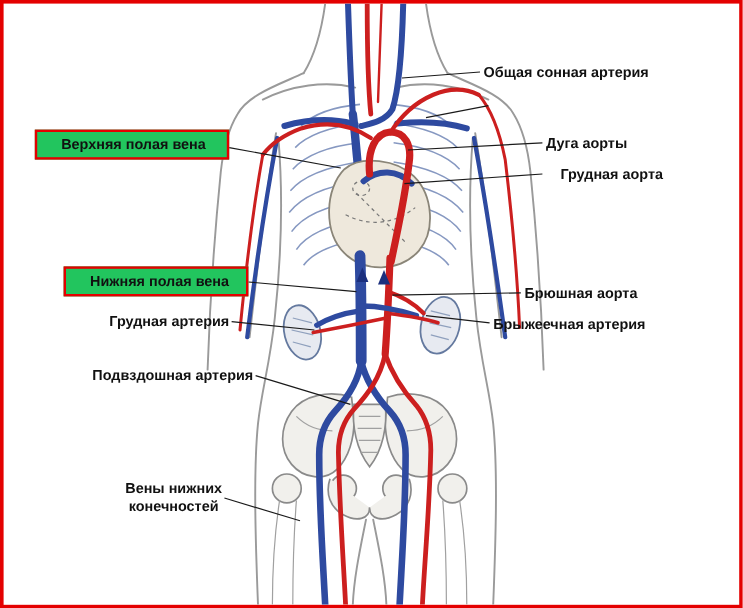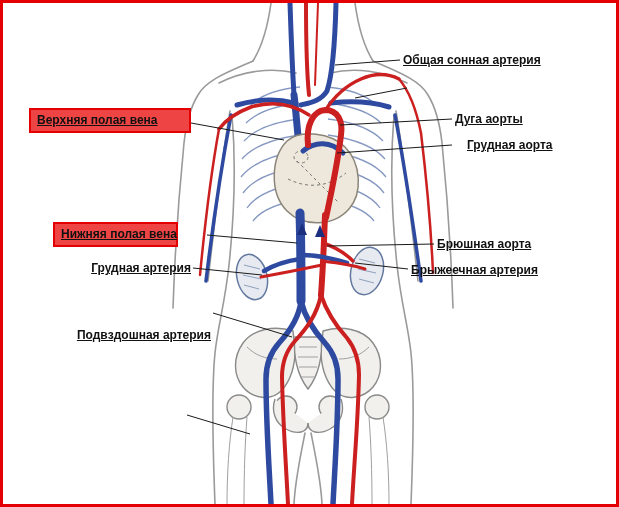--- a/index.html
+++ b/index.html
@@ -4,25 +4,25 @@
 <style>
   * { margin:0; padding:0; box-sizing:border-box; }
   html,body { background:#fff; font-family:"Liberation Sans", sans-serif; }
   .frame {
     position:relative; width:619px; height:507px;
     border:3px solid var(--border,#e40000); background:#fff; overflow:hidden;
   }
   .art { position:absolute; left:0; top:0; width:613px; height:501px; }
   .lbl {
     position:absolute; font-size:12px; font-weight:bold; color:#111;
-    white-space:nowrap; line-height:15px;text-decoration:underline;
+    white-space:nowrap; line-height:15px;
   }
   .lbl.boxed {
-    border:2px solid var(--hl,#e40000); background:#ef4444;
-    padding:3px 6px; text-align:left;
+    border:2px solid var(--hl,#e40000); background:#22c55e;
+    padding:3px 20px; text-align:center;
   }
   .lbl.center { text-align:center; }
   .vein   { stroke:var(--vein,#2e4aa0); fill:none; stroke-linecap:round; }
   .artery { stroke:var(--artery,#cc1f1f); fill:none; stroke-linecap:round; }
   .outline{ stroke:#9a9a9a; fill:none; stroke-width:1.6; stroke-linecap:round; }
   .rib    { stroke:#7186b6; fill:none; stroke-width:1.3; opacity:.85; }
   .bone   { stroke:#8a8a8a; fill:#f1f0ec; stroke-width:1.4; }
   .sketch { stroke:#a0a0a0; fill:none; stroke-width:1; }
   .leader { stroke:#1a1a1a; stroke-width:1; }
   .dash   { stroke:#777; fill:none; stroke-width:1; stroke-dasharray:3 3; }
@@ -153,26 +153,30 @@
       <path class="leader" d="M188,120 L281,137"></path>
       <path class="leader" d="M204,232 L294,240"></path>
       <path class="leader" d="M190,265 L259,272"></path>
       <path class="leader" d="M210,310 L289,334"></path>
       <path class="leader" d="M184,412 L247,431"></path>
     </g>
   </svg>
 
   <div class="lbl boxed" style="left:26px; top:105px; width:162px;">Верхняя полая вена</div>
 
-  <div class="lbl boxed" style="left:50px; top:219px; width:125px;">Нижняя полая вена</div>
+  <div class="lbl boxed" style="left:50px; top:219px; width:154px;">Нижняя полая вена</div>
 
   <div class="lbl" style="right:425px; top:258px;">Грудная артерия</div>
 
-  <div class="lbl" style="right:405px; top:303px;margin-top:22px;">Подвздошная артерия</div>
+  <div class="lbl" style="right:405px; top:303px;">Подвздошная артерия</div>
 
+  <div class="lbl center" style="right:431px; top:397px;">
+    <div>Вены нижних</div>
+    <div>конечностей</div>
+  </div>
 
   <div class="lbl" style="left:400px; top:50px;">Общая сонная артерия</div>
 
 
   <div class="lbl" style="left:452px; top:109px;">Дуга аорты</div>
 
   <div class="lbl" style="left:464px; top:135px;">Грудная аорта</div>
 
   <div class="lbl" style="left:408px; top:260px;">Брыжеечная артерия</div>
 

